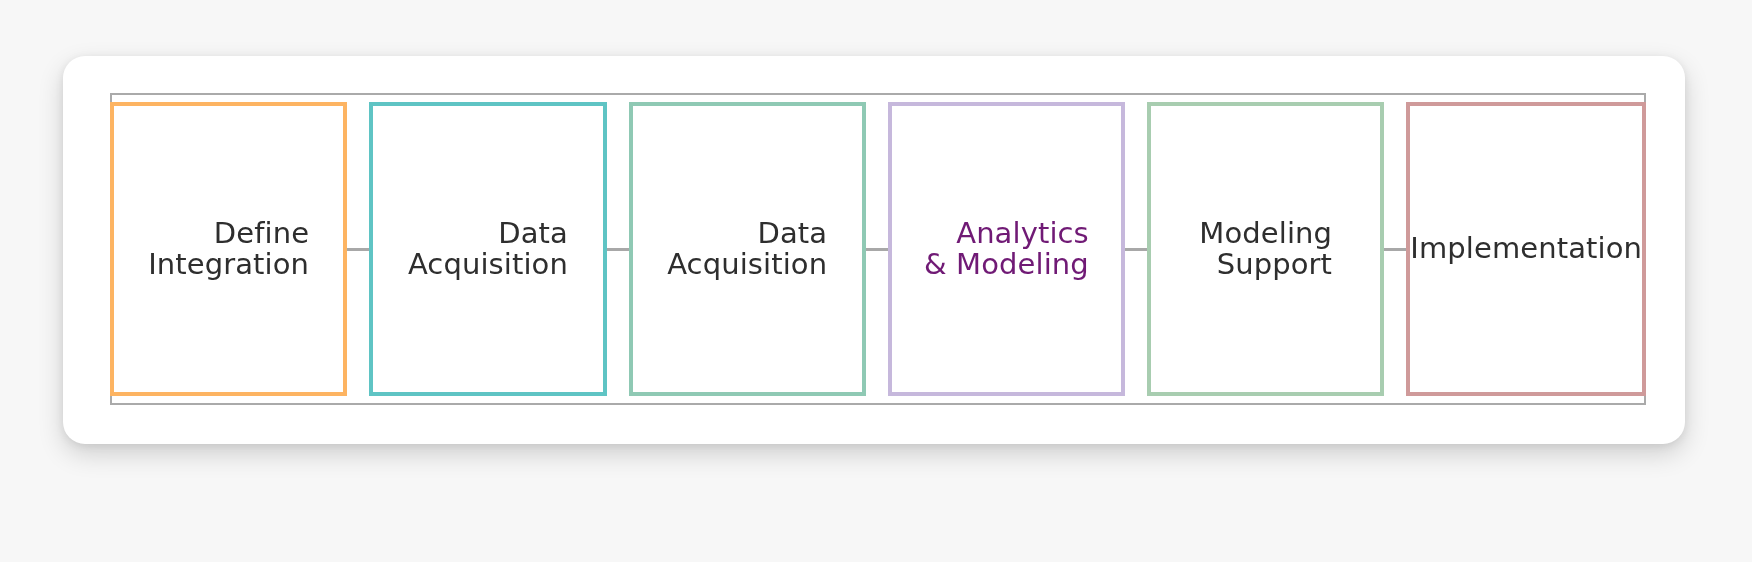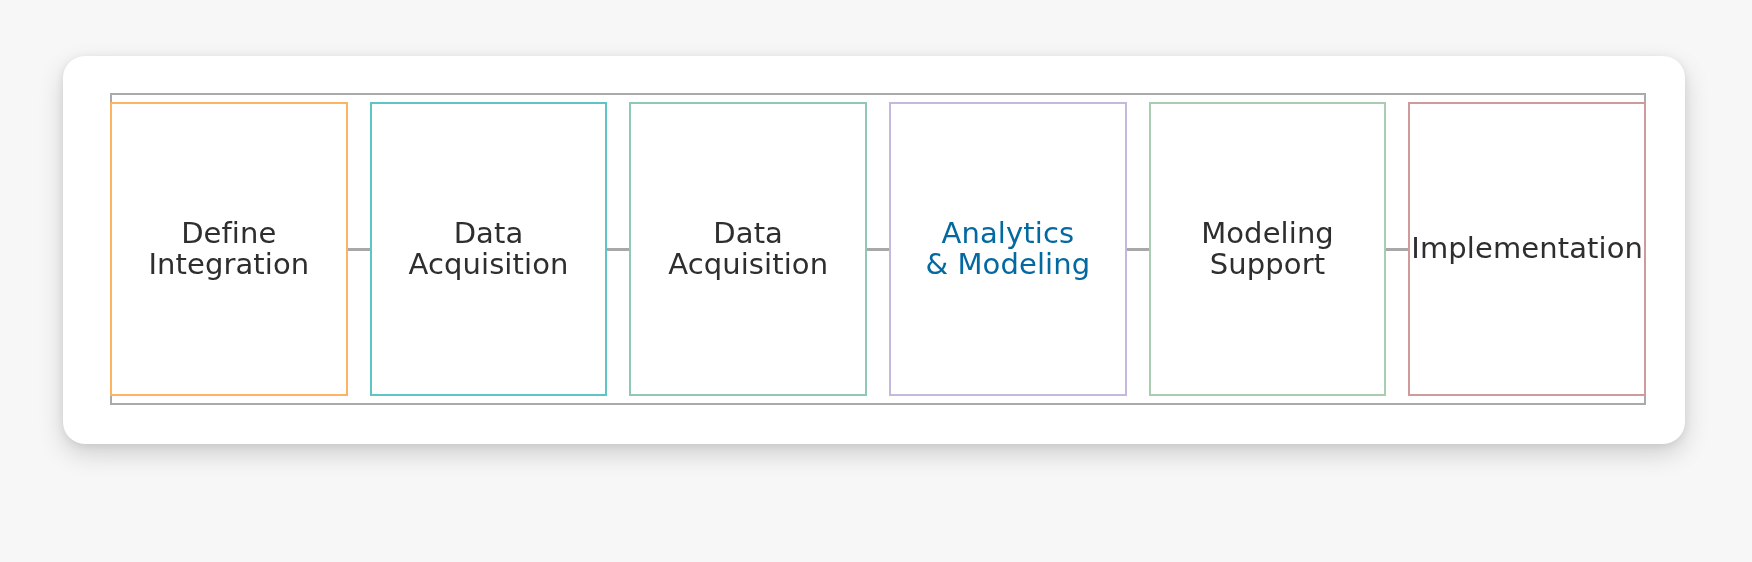--- a/index.html
+++ b/index.html
@@ -58,26 +58,26 @@
     flex-direction: row;
     align-items: center;
   }
 
   .step {
     position: relative;
     flex: 1 1 0;
     height: 294px;
     margin: 0 0px;
     box-sizing: border-box;
-    border: 2px solid #0ea5e9;
+    border: 4px solid #0ea5e9;
     background: #ffffff;
     display: flex;
     align-items: center;
     justify-content: center;
-    text-align: center;
+    text-align: right;
   }
 
   .step-label {
     font-size: 29px;
     line-height: 1.08;
     color: #2e2e2e;
     letter-spacing: 0.1px;
     white-space: nowrap;
   }
   .step-label .l2 {
@@ -143,21 +143,21 @@
         <span>Data</span>
         <span class="l2">Acquisition</span>
       </div>
     </div>
 
     <div class="connector">
       <div class="line" style="background: rgb(168, 168, 168);"></div>
     </div>
 
     <div class="step" style="border-color: rgb(198, 184, 220);">
-      <div class="step-label" style="color: #0369a1;">
+      <div class="step-label" style="color: #701a75;">
         <span>Analytics</span>
         <span class="l2">&amp; Modeling</span>
       </div>
     </div>
 
     <div class="connector">
       <div class="line" style="background: rgb(168, 168, 168);"></div>
     </div>
 
     <div class="step" style="border-color: rgb(168, 205, 176);">

